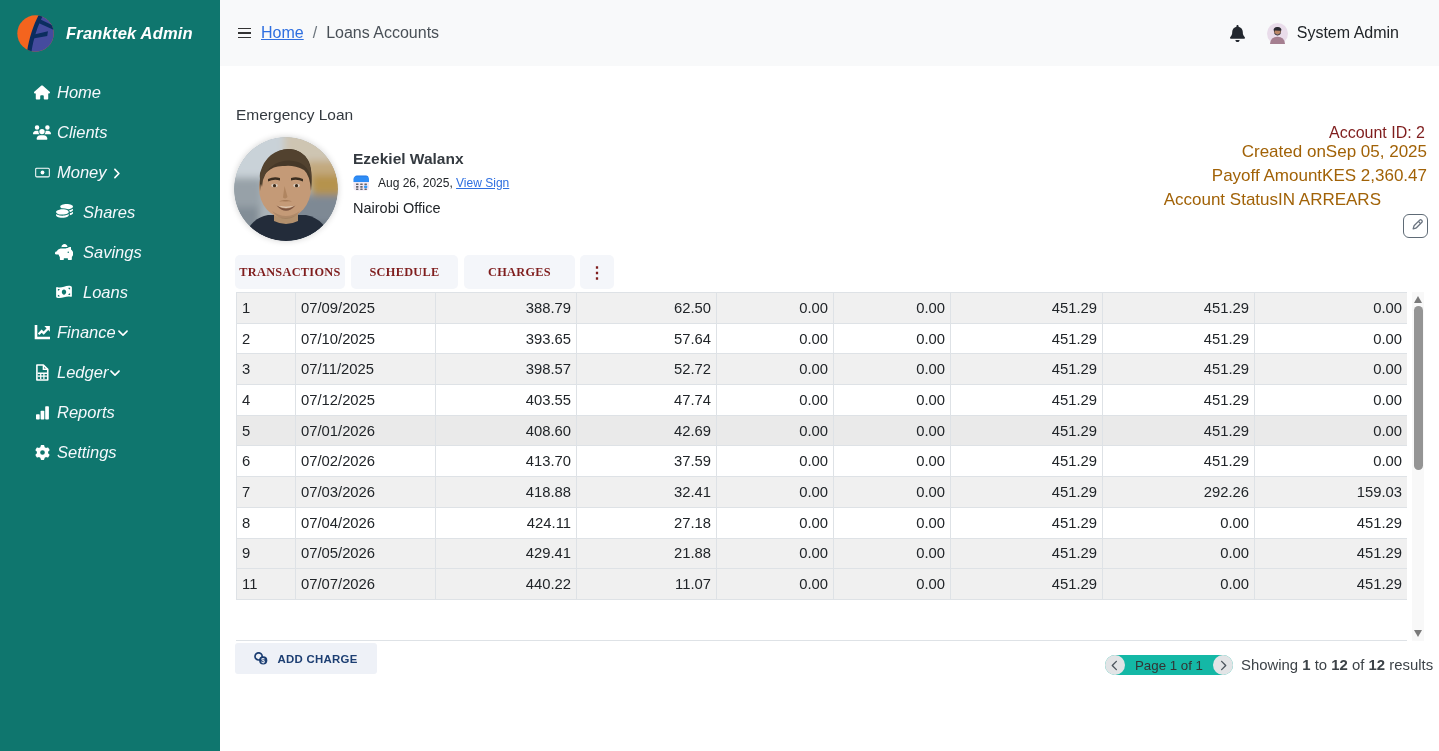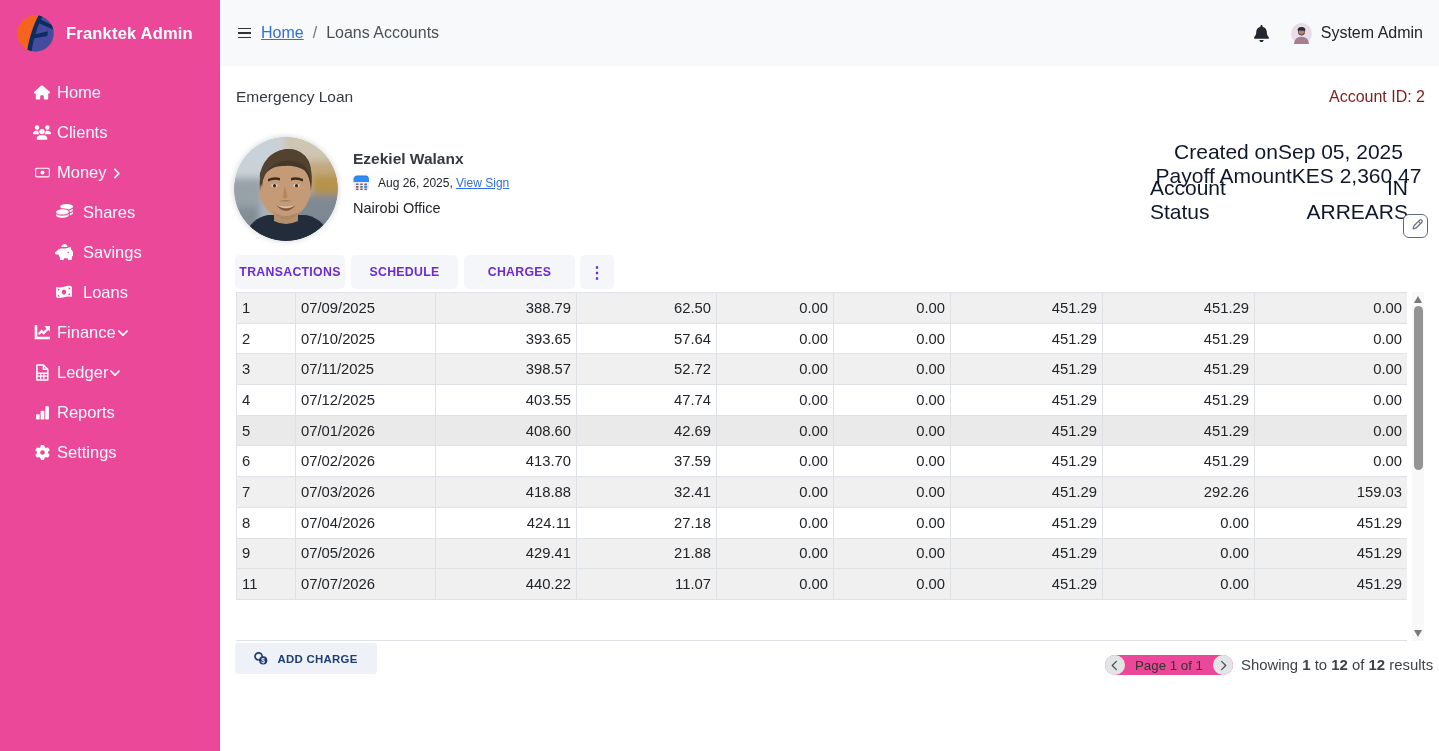--- a/index.html
+++ b/index.html
@@ -1,70 +1,70 @@
 <!DOCTYPE html>
 <html><head>
 <meta charset="utf-8">
 <style>
 * { margin:0; padding:0; box-sizing:border-box; }
 html,body { width:1439px; height:751px; overflow:hidden; font-family:"Liberation Sans", sans-serif; background:#fff; }
-.sidebar { position:absolute; left:0; top:0; width:232px; height:751px; background:#ec4899; color:#fff; }
+.sidebar { position:absolute; left:0; top:0; width:232px; height:751px; background:#0f766e; color:#fff;font-style:italic; }
 .logo-row { display:flex; align-items:center; padding:15px 0 0 17px; }
 .logo-txt { font-size:16.5px; font-weight:bold; color:#fff; margin-left:12px; letter-spacing:0.2px; }
 .nav { position:absolute; left:0; top:72px; width:220px; }
 .nav-item { position:absolute; left:0; width:220px; height:40px; display:flex; align-items:center; color:#f5f8fc; font-size:16.5px; }
 .nav-item .ic { position:absolute; left:33px; width:18px; display:flex; justify-content:center; }
 .nav-item .txt { position:absolute; left:57px; }
 .nav-item.sub .ic { left:55px; }
 .nav-item.sub .txt { left:83px; }
 .topbar { position:absolute; left:220px; top:0; width:1219px; height:66px; background:#f8f9fa; }
 .crumbs { position:absolute; left:18px; top:0; height:66px; display:flex; align-items:center; font-size:16px; }
 .burger { width:13px; margin-right:10px; display:inline-block; }
 .burger div { height:1.5px; background:#333; margin:3px 0; }
 .crumb-home { color:#2e6fe0; text-decoration:underline; }
 .crumb-sep { color:#6c757d; margin:0 9px; }
 .crumb-cur { color:#495057; }
-.top-right { position:absolute; right:16px; top:0; height:66px; display:flex; align-items:center;justify-content:flex-end; }
+.top-right { position:absolute; right:40px; top:0; height:66px; display:flex; align-items:center;justify-content:flex-end; }
 .uname { font-size:16px; color:#212529; margin-left:9px; }
 .content { position:absolute; left:220px; top:66px; width:1219px; height:685px; background:#fff; }
-.page-head { position:absolute; left:16px; top:22px; width:1189px; display:flex; justify-content:space-between; }
+.page-head { position:absolute; left:16px; top:40px; width:1189px; display:flex; justify-content:space-between;flex-direction:column; }
 .page-title { font-size:15.5px; color:#343a40; }
 .acc-id { font-size:16px; color:#7f1d1d;text-align:right; }
 .avatar-photo { position:absolute; left:14px; top:71px; width:104px; height:104px; border-radius:50%; overflow:hidden; box-shadow:0 0 6px rgba(0,0,0,0.18); }
 .pname { position:absolute; left:133px; top:84px; font-size:15.5px; font-weight:bold; color:#343a40; }
 .pline2 { position:absolute; left:133px; top:108px; font-size:12px; color:#212529; display:flex; align-items:center; }
 .pline2 .cal { margin-right:8px; }
 .viewsign { color:#2e6fe0; text-decoration:underline; }
 .pline3 { position:absolute; left:133px; top:134px; font-size:14.5px; color:#212529; }
 .details { position:absolute; left:930px; top:74px; width:277px; }
-.drow { display:flex; justify-content:center; height:24px; align-items:center; font-size:21px; color:#0f172a; }
+.drow { display:flex; justify-content:flex-end; height:24px; align-items:center; font-size:17px; color:#a16207; }
 .dval { text-align:right; }
 .editbtn { position:absolute; left:1183px; top:148px; width:25px; height:24px; border:1.5px solid #5f6b76; border-radius:6px; background:#fff; display:flex; align-items:center; justify-content:center; }
 .tabs { position:absolute; left:15px; top:189px; display:flex; }
-.tab { height:34px; background:#f4f6fa; color:#6d28d9; font-weight:bold; font-size:12.3px; letter-spacing:0.3px; display:flex; align-items:center; justify-content:center; border-radius:5px; }
+.tab { height:34px; background:#f4f6fa; color:#7f1d1d; font-weight:bold; font-size:12.3px; letter-spacing:0.3px; display:flex; align-items:center; justify-content:center; border-radius:5px;font-family:Liberation Serif, serif; }
 .tab1 { width:110px; margin-right:6px; }
 .tab2 { width:107px; margin-right:6px; }
 .tab3 { width:111px; margin-right:5px; }
 .tabd { width:34px; font-size:16px; letter-spacing:0; }
 .tablewrap { position:absolute; left:16px; top:226px; width:1171px; height:349px; overflow:hidden; border-bottom:1px solid #dee2e6; }
 table.grid { border-collapse:collapse; width:1171px; table-layout:fixed; }
 table.grid th, table.grid td { border:1px solid #dee2e6; font-weight:normal; font-size:14.8px; color:#212529; padding:0 5px; height:30.7px; white-space:nowrap; overflow:hidden; }
 table.grid th { height:31px; text-align:left; color:#1a1a1a; }
 table.grid td.num { text-align:right; padding-right:5px; }
 table.grid tr.odd td { background:#f0f0f0; }
 table.grid tr.hov td { background:#eaeaea; }
 .sbar { position:absolute; left:1192px; top:226px; width:12px; height:349px; background:#f8f8f8; }
 .sb-thumb { position:absolute; left:1.5px; top:14px; width:9px; height:164px; background:#949494; border-radius:5px; }
 .sb-up { position:absolute; left:2px; top:4px; width:0; height:0; border-left:4.5px solid transparent; border-right:4.5px solid transparent; border-bottom:7px solid #7a7a7a; }
 .sb-down { position:absolute; left:2px; bottom:4px; width:0; height:0; border-left:4.5px solid transparent; border-right:4.5px solid transparent; border-top:7px solid #7a7a7a; }
 .actions { position:absolute; left:15px; top:577px; display:flex; }
 .abtn { height:31px; background:#eef1f7; color:#1c3e72; font-weight:bold; font-size:11.4px; letter-spacing:0.3px; display:flex; align-items:center; justify-content:center; margin-right:4px; border-radius:3px; }
 .abtn1{width:141px}.abtn2{width:143px;margin-right:2px !important}.abtn3{width:142px}
 .abtn svg { margin-right:9px; }
-.pager { position:absolute; left:885px; top:589px; white-space:nowrap; height:20px; display:flex; align-items:center; background:#ec4899; border-radius:10px; }
+.pager { position:absolute; left:885px; top:589px; white-space:nowrap; height:20px; display:flex; align-items:center; background:#14b8a6; border-radius:10px; }
 .pcirc { width:20px; height:20px; border-radius:50%; background:#e2e4e6; display:flex; align-items:center; justify-content:center; }
 .plabel { font-size:13.3px; color:#333; padding:0 10px; }
 .showing { position:absolute; left:1021px; top:591px; font-size:14.9px; color:#3d4348; white-space:nowrap; }
 </style>
 </head>
 <body>
 <div class="sidebar">
   <div class="logo-row">
     <svg width="37" height="37" viewBox="0 0 37 37">
       <defs>
@@ -288,21 +288,21 @@
     <div class="drow">
         <span>Created on</span>
         <span class="dval">Sep 05, 2025</span>
       </div>
     <div class="drow">
         <span>Payoff Amount</span>
         <span class="dval">KES 2,360.47</span>
       </div>
     <div class="drow">
         <span>Account Status</span>
-        <span class="dval" style="margin-right:19px">IN ARREARS</span>
+        <span class="dval" style="margin-right:46px">IN ARREARS</span>
       </div>
   </div>
   <div class="editbtn">
     <svg width="14" height="14" viewBox="0 0 512 512" fill="#6b7480">
         <path d="M441 58.9L453.1 71c9.4 9.4 9.4 24.6 0 33.9L424 134.1 377.9 88 407 58.9c9.4-9.4 24.6-9.4 33.9 0zM209.8 256.2L344 121.9 390.1 168 255.8 302.2c-2.9 2.9-6.5 5-10.4 6.1l-58.5 16.7 16.7-58.5c1.1-3.9 3.2-7.5 6.1-10.4zM373.1 25L175.8 222.2c-8.7 8.7-15 19.4-18.3 31.1l-28.6 100c-2.4 8.4-.1 17.4 6.1 23.6s15.2 8.5 23.6 6.1l100-28.6c11.8-3.4 22.5-9.7 31.1-18.3L487 138.9c28.1-28.1 28.1-73.7 0-101.8L474.9 25C446.8-3.1 401.2-3.1 373.1 25z"></path>
       </svg>
   </div>
 
   <div class="tabs">
     <div class="tab tab1">TRANSACTIONS</div>

